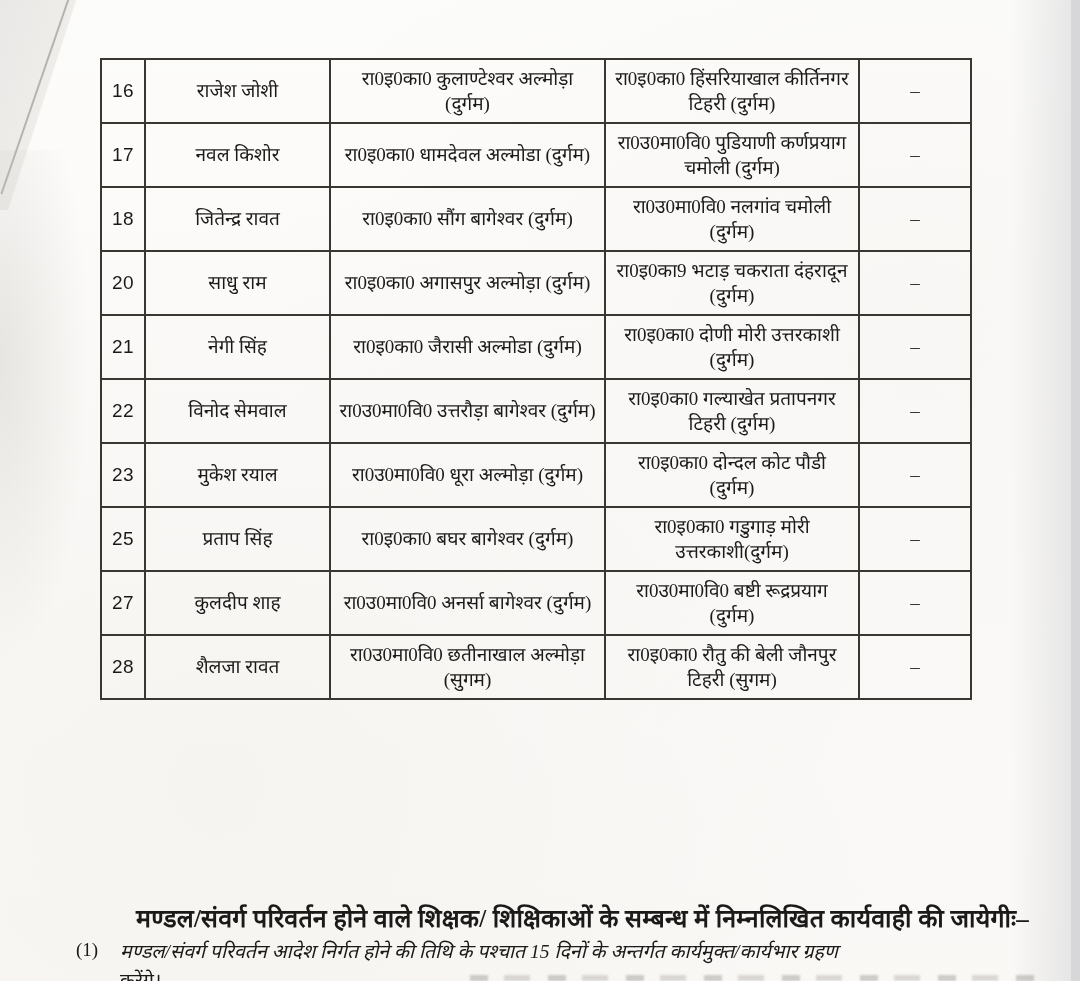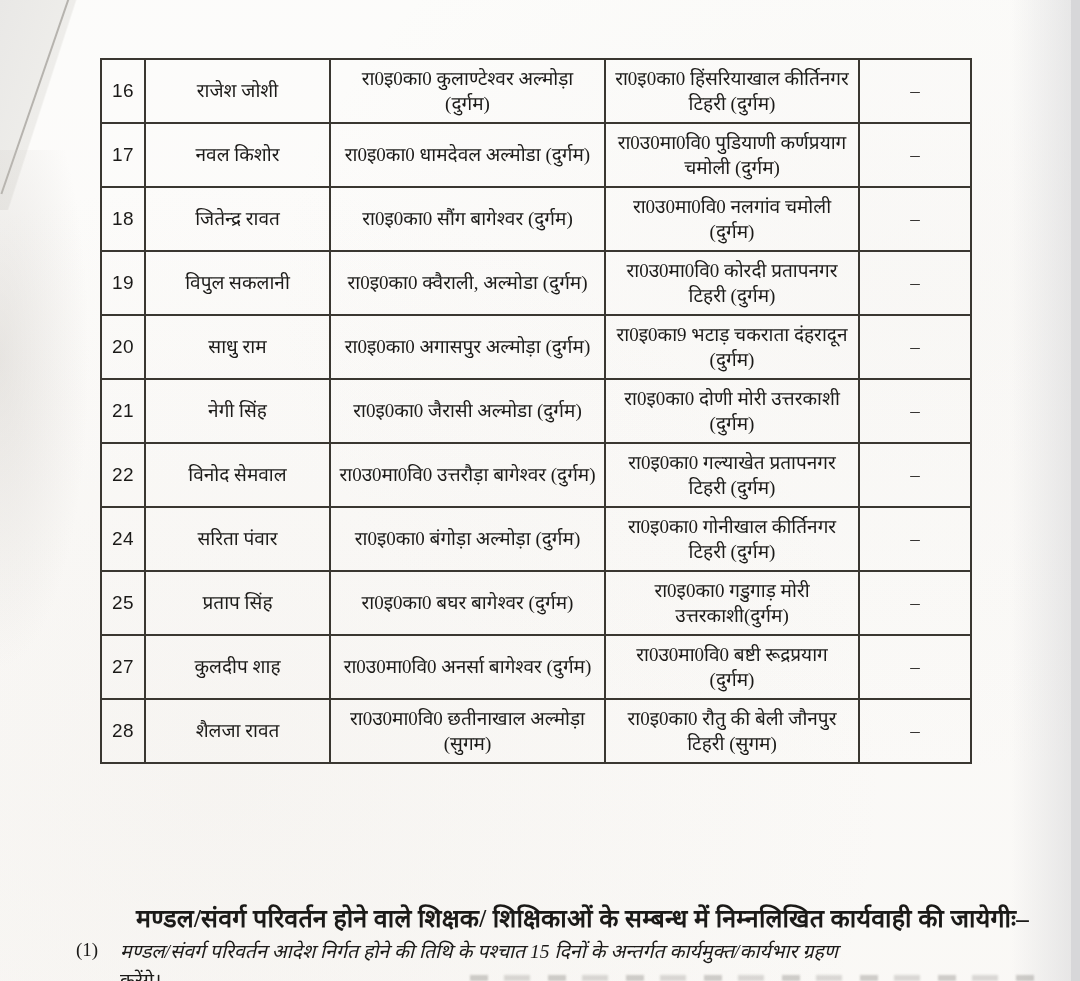--- a/index.html
+++ b/index.html
@@ -121,27 +121,20 @@
         <td class="remark">–</td>
       </tr>
       <tr>
         <td class="sno">18</td>
         <td>जितेन्द्र रावत</td>
         <td>रा0इ0का0 सौंग बागेश्वर (दुर्गम)</td>
         <td>रा0उ0मा0वि0 नलगांव चमोली (दुर्गम)</td>
         <td class="remark">–</td>
       </tr>
       <tr>
-        <td class="sno">19</td>
-        <td>विपुल सकलानी</td>
-        <td>रा0इ0का0 क्वैराली, अल्मोडा (दुर्गम)</td>
-        <td>रा0उ0मा0वि0 कोरदी प्रतापनगर टिहरी (दुर्गम)</td>
-        <td class="remark">–</td>
-      </tr>
-      <tr>
         <td class="sno">20</td>
         <td>साधु राम</td>
         <td>रा0इ0का0 अगासपुर अल्मोड़ा (दुर्गम)</td>
         <td>रा0इ0का9 भटाड़ चकराता दंहरादून (दुर्गम)</td>
         <td class="remark">–</td>
       </tr>
       <tr>
         <td class="sno">21</td>
         <td>नेगी सिंह</td>
         <td>रा0इ0का0 जैरासी अल्मोडा (दुर्गम)</td>
@@ -149,24 +142,24 @@
         <td class="remark">–</td>
       </tr>
       <tr>
         <td class="sno">22</td>
         <td>विनोद सेमवाल</td>
         <td>रा0उ0मा0वि0 उत्तरौड़ा बागेश्वर (दुर्गम)</td>
         <td>रा0इ0का0 गल्याखेत प्रतापनगर टिहरी (दुर्गम)</td>
         <td class="remark">–</td>
       </tr>
       <tr>
-        <td class="sno">24</td>
-        <td>सरिता पंवार</td>
-        <td>रा0इ0का0 बंगोड़ा अल्मोड़ा (दुर्गम)</td>
-        <td>रा0इ0का0 गोनीखाल कीर्तिनगर टिहरी (दुर्गम)</td>
+        <td class="sno">23</td>
+        <td>मुकेश रयाल</td>
+        <td>रा0उ0मा0वि0 धूरा अल्मोड़ा (दुर्गम)</td>
+        <td>रा0इ0का0 दोन्दल कोट पौडी (दुर्गम)</td>
         <td class="remark">–</td>
       </tr>
       <tr>
         <td class="sno">25</td>
         <td>प्रताप सिंह</td>
         <td>रा0इ0का0 बघर बागेश्वर (दुर्गम)</td>
         <td>रा0इ0का0 गडुगाड़ मोरी उत्तरकाशी(दुर्गम)</td>
         <td class="remark">–</td>
       </tr>
       <tr>

